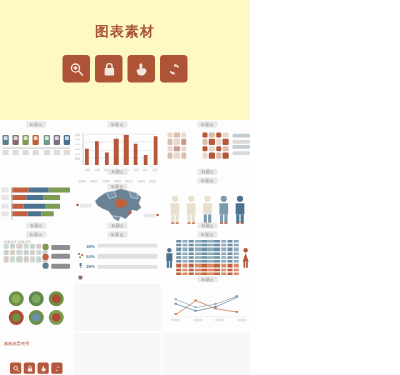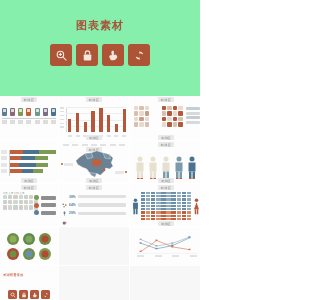--- a/index.html
+++ b/index.html
@@ -1,21 +1,21 @@
 <!DOCTYPE html>
 <html><head>
 <meta charset="utf-8">
 <style>
   html,body{margin:0;padding:0;}
   body{width:200px;height:300px;background:#ffffff;
        font-family:"Liberation Sans","DejaVu Sans",sans-serif;overflow:hidden;}
   #app{position:relative;width:200px;height:300px;background:#fcfcfc;}
 
   
-  .header{position:absolute;left:0;top:0;width:200px;height:96px;background:#86efac;}
+  .header{position:absolute;left:0;top:0;width:200px;height:96px;background:#fef9c3;}
   .header-title{position:absolute;left:0;top:18px;width:200px;text-align:center;
     font-size:11px;color:#a8543b;letter-spacing:1px;font-weight:bold;}
   .header-icons{position:absolute;left:0;top:44px;width:200px;
     display:flex;justify-content:center;gap:4px;}
   .hicon{width:22px;height:22px;border-radius:3px;background:#ad5336;
     display:flex;align-items:center;justify-content:center;}
   .hicon svg{display:block;}
 
   
   .grid{position:absolute;left:0;top:96px;width:200px;height:204px;

